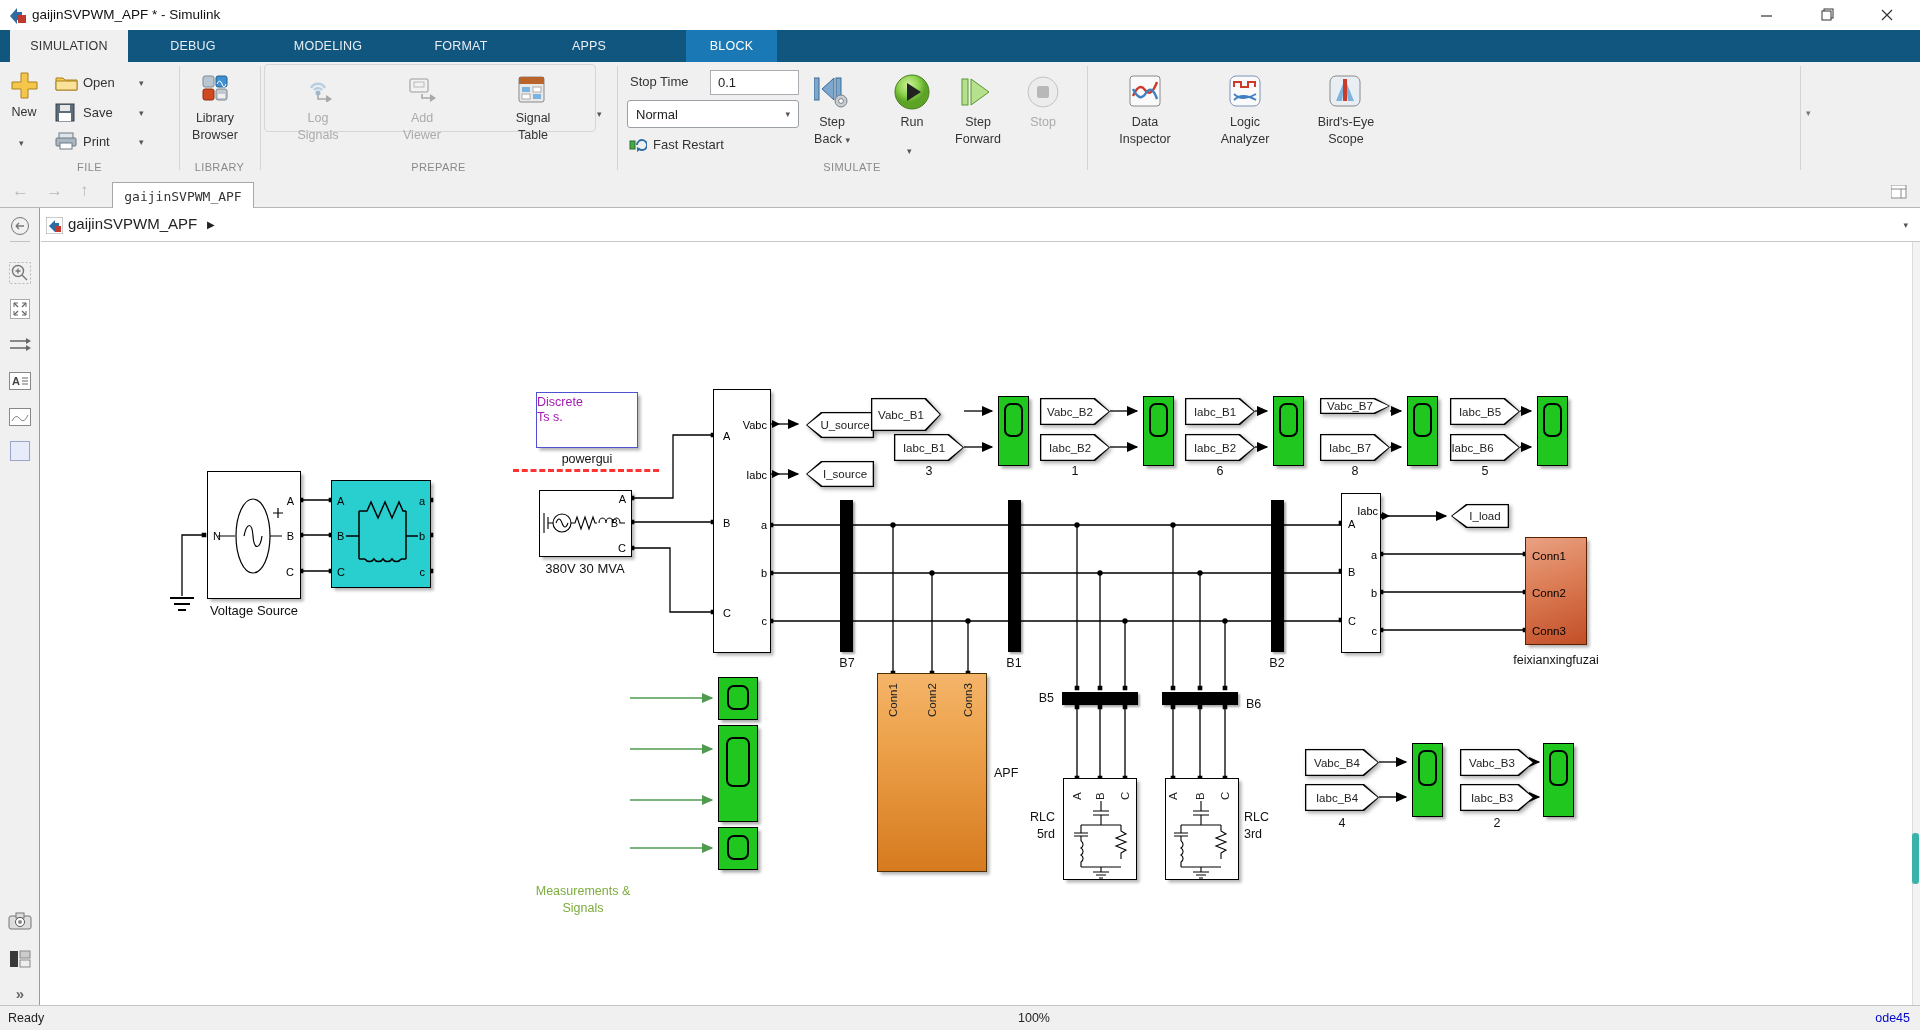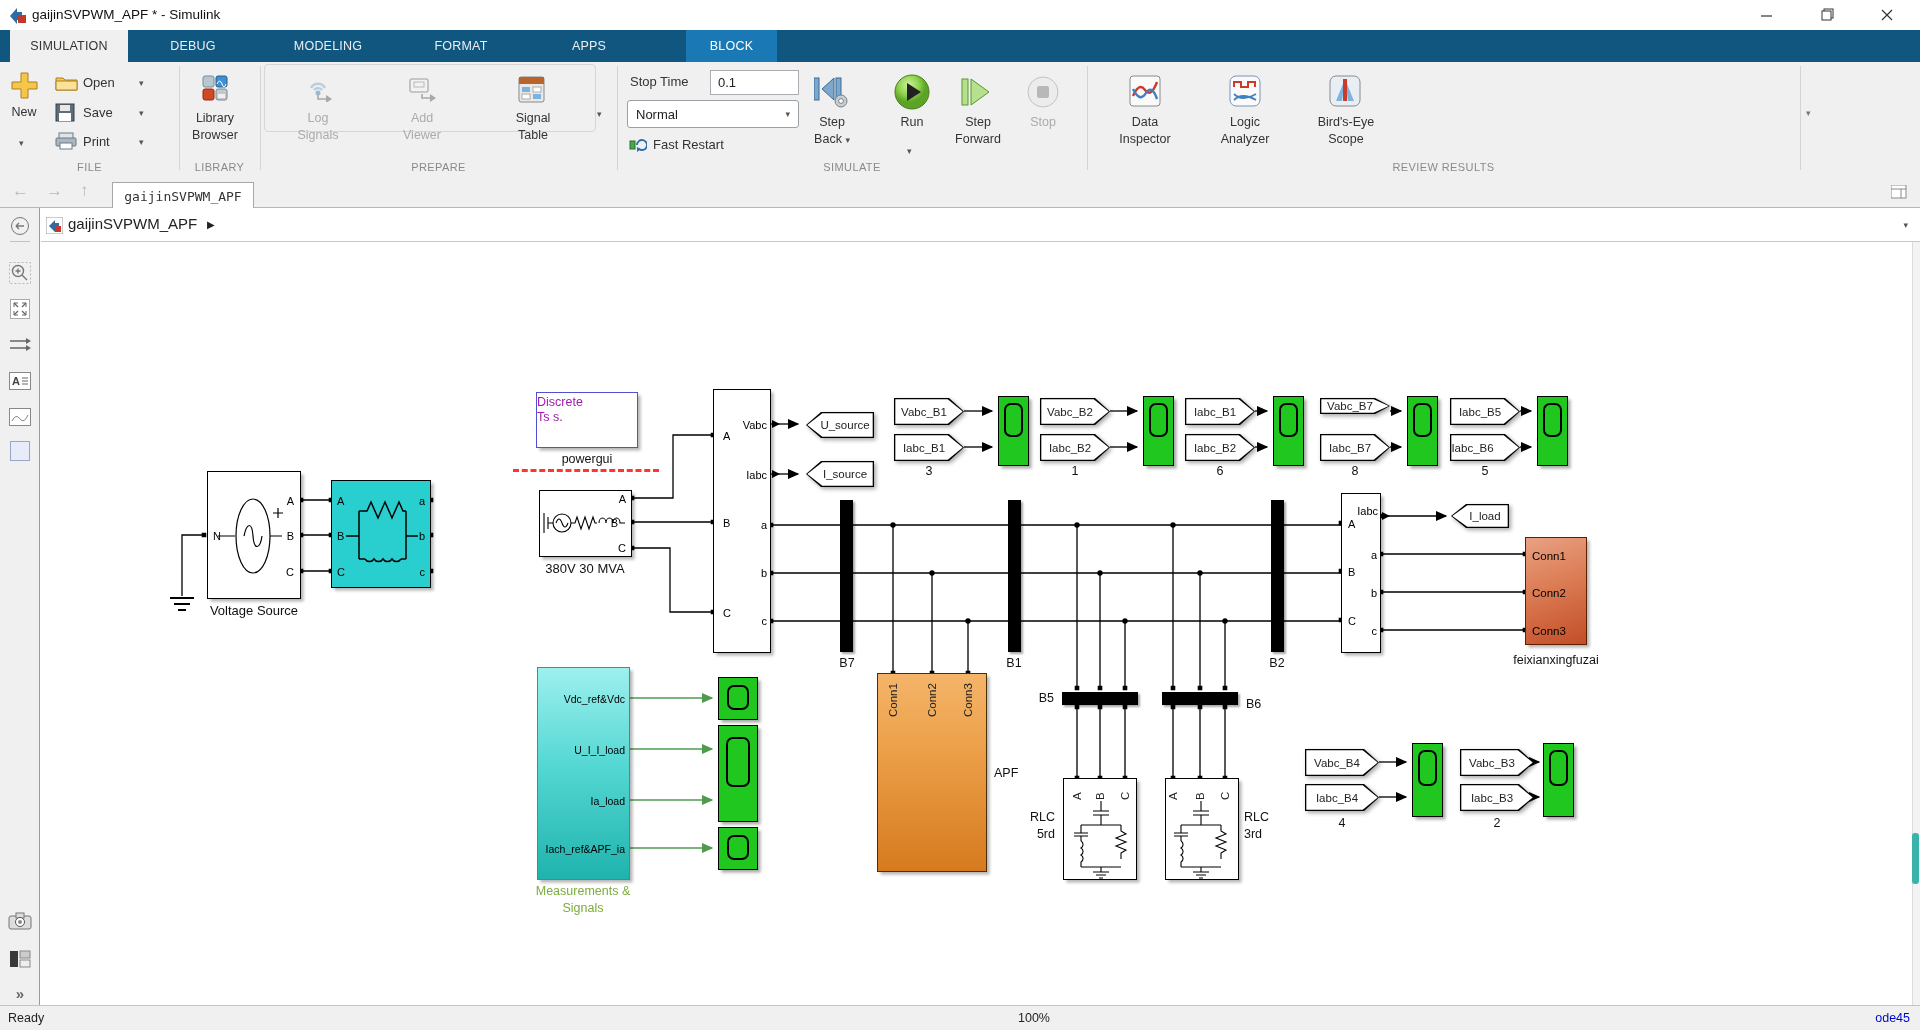--- a/index.html
+++ b/index.html
@@ -341,21 +341,20 @@
         <rect x="2" y="2" width="30" height="30" rx="6" fill="#e8eef4" stroke="#8a8a8a"></rect>
         <polygon points="17,5 8,27 14,27" fill="#7db3dd"></polygon>
         <polygon points="17,5 26,27 20,27" fill="#7db3dd"></polygon>
         <polygon points="15,5 19,5 19,27 15,27" fill="#cc3b2a"></polygon>
       </svg>
   </span>
   <div class="ab lbl2" style="left:1296px;top:52px;width:100px">
     <div>Bird's-Eye</div>
     <div>Scope</div>
   </div>
-  <div class="sec" style="left:1087px;width:713px">REVIEW RESULTS</div>
   <div class="vdiv" style="left:1800px"></div>
   <div class="ab dd" style="left:1806px;top:46px;color:#777">▾</div>
 </div>
 
 <div class="ab" id="navbar">
   <span class="ab navarr" style="left:12px">←</span>
   <span class="ab navarr" style="left:46px">→</span>
   <span class="ab navarr" style="left:80px">↑</span>
   <div class="ab" id="doctab">gaijinSVPWM_APF</div>
   <span class="ab" style="left:1891px;top:9px">
@@ -607,21 +606,21 @@
     <div class="shape"></div>
       <div class="inner"></div>
     <div class="txt" style="padding-left:10px">I_source</div>
   </div>
   <div class="tag tagL" style="left:1451px;top:504px;width:58px;height:24px">
     <div class="shape"></div>
       <div class="inner"></div>
     <div class="txt" style="padding-left:10px">I_load</div>
   </div>
 
-  <div class="tag tagR" style="left:894px;top:398px;width:70px;height:27px">
+  <div class="tag tagR" style="left:871px;top:398px;width:70px;height:33px">
       <div class="shape"></div>
       <div class="inner"></div>
       <div class="txt" style="padding-right:10px">Vabc_B1</div>
     </div>
   <div class="tag tagR" style="left:894px;top:434px;width:70px;height:27px">
       <div class="shape"></div>
       <div class="inner"></div>
       <div class="txt" style="padding-right:10px">Iabc_B1</div>
     </div>
   <div class="scope" style="left:998px;top:396px;width:31px;height:70px">
@@ -753,26 +752,20 @@
         <path d="M15,88 h40 M35,88 v5 M27,93 h16 M30,96 h10 M33,99 h4"></path>
       </g>
     </svg>
   </div>
   <span class="rot" style="left:1167px;top:800px">A</span>
   <span class="rot" style="left:1194px;top:800px">B</span>
   <span class="rot" style="left:1219px;top:800px">C</span>
   <div class="blbl" style="left:1244px;top:810px;text-align:left">RLC</div>
   <div class="blbl" style="left:1244px;top:827px;text-align:left">3rd</div>
 
-  <div class="blk" id="measblk" style="left:537px;top:667px;width:93px;height:213px">
-    <div class="plbl pr" style="left:2px;top:26px;width:85px;font-size:10.5px">Vdc_ref&amp;Vdc</div>
-    <div class="plbl pr" style="left:2px;top:77px;width:85px;font-size:10.5px">U_I_I_load</div>
-    <div class="plbl pr" style="left:2px;top:128px;width:85px;font-size:10.5px">Ia_load</div>
-    <div class="plbl pr" style="left:2px;top:176px;width:85px;font-size:10.5px">Iach_ref&amp;APF_ia</div>
-  </div>
   <div class="blbl gtxt" style="left:503px;top:884px;width:160px">Measurements &amp;</div>
   <div class="blbl gtxt" style="left:503px;top:901px;width:160px">Signals</div>
   <div class="scope" style="left:718px;top:677px;width:40px;height:43px">
       <div class="scr" style="left:8px;right:8px;top:7px;height:21px"></div>
     </div>
   <div class="scope" style="left:718px;top:725px;width:40px;height:97px">
       <div class="scr" style="left:7px;right:7px;top:11px;height:46px"></div>
     </div>
   <div class="scope" style="left:718px;top:827px;width:40px;height:43px">
       <div class="scr" style="left:8px;right:8px;top:7px;height:21px"></div>

